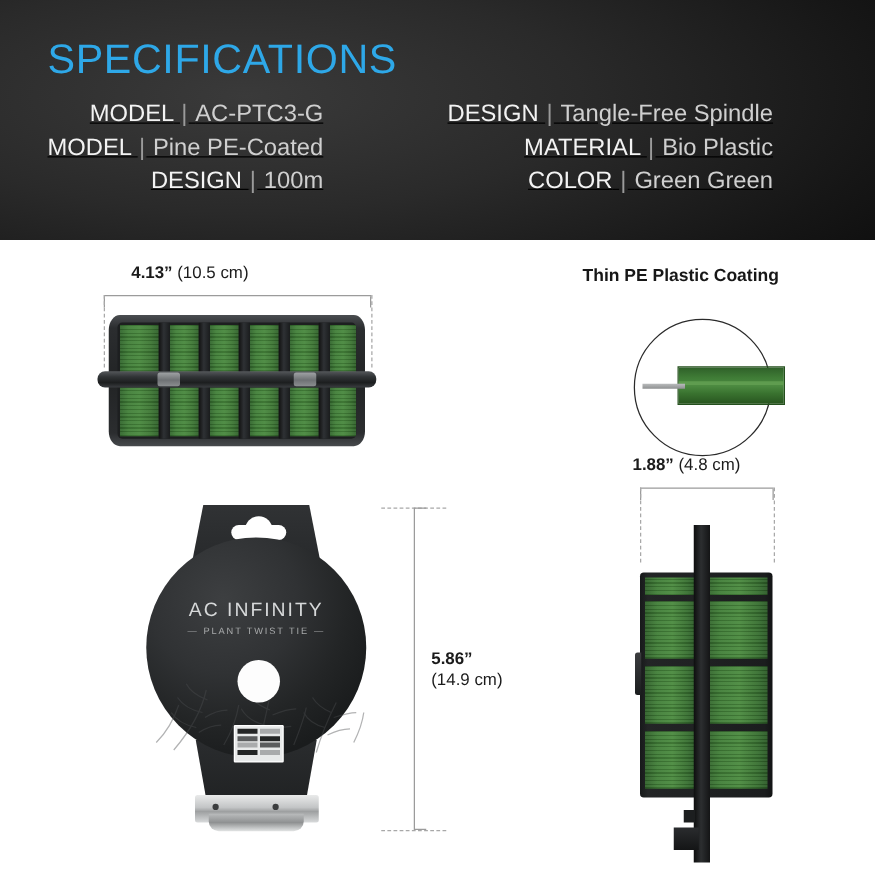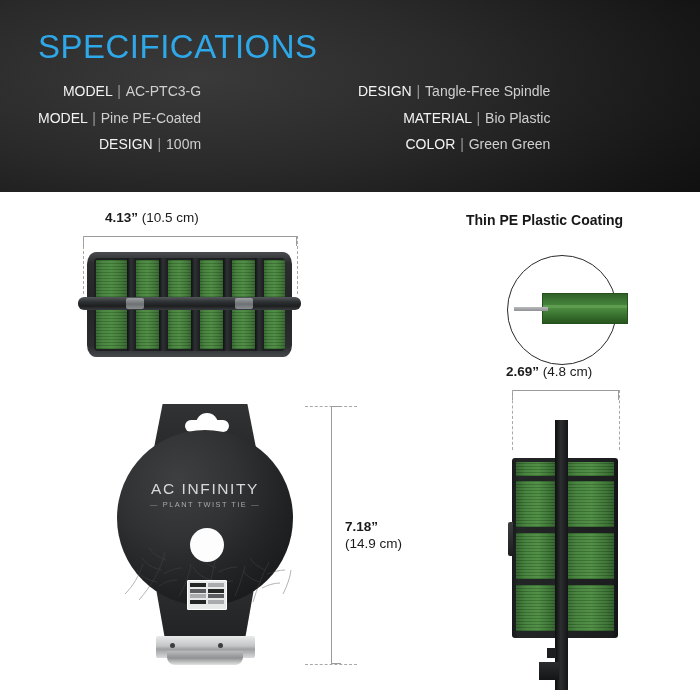--- a/index.html
+++ b/index.html
@@ -23,22 +23,23 @@
     position:absolute;left:38px;top:30px;
     font-size:33px;letter-spacing:.5px;
     color:#2ea8e8;
     font-weight:400;
     line-height:1;
   }
   .spec-col{position:absolute;top:79px;}
   #spec-col-left{left:38px;}
   #spec-col-right{left:358px;}
   .spec-row{
-    font-size:14px;line-height:25.5px;white-space:nowrap;
+    font-size:19px;line-height:25.5px;white-space:nowrap;
     margin-bottom:1px;
+    text-decoration:underline;
   }
   .spec-key{color:#f3f3f3;font-weight:400;}
   .spec-sep{color:#9a9a9a;font-weight:300;padding:0 1px;}
   .spec-val{color:#cfcfcf;font-weight:300;}
 
   
   #diagram-area{
     position:absolute;left:0;top:192px;width:700px;height:508px;background:#fff;margin-left:19px;
   }
 
@@ -360,34 +361,34 @@
       <span class="screw" style="left:14px;"></span>
       <span class="screw" style="left:62px;"></span>
     </div>
     <div class="cutter-lip"></div>
   </div>
 
   <div class="hdash" style="left:286px;top:214px;width:52px;"></div>
   <div class="hdash" style="left:286px;top:472px;width:52px;"></div>
   <div class="vbracket" style="left:312px;top:214px;height:258px;"></div>
   <div class="dim-label" style="left:326px;top:326px;line-height:17px;">
-    <b>7.18”</b><br>
+    <b>5.86”</b><br>
     <span class="cm">(14.9 cm)</span>
   </div>
 
   <div class="sec-title" style="left:447px;top:20px;">Thin PE Plastic Coating</div>
   <div id="pe-wrap">
     <div class="mag-circle"></div>
     <div class="wire-outer"></div>
     <div class="wire-shine"></div>
     <div class="wire-core"></div>
   </div>
 
   <div class="dim-label" style="left:487px;top:172px;">
-    <b>2.69”</b>
+    <b>1.88”</b>
     <span class="cm">(4.8 cm)</span>
   </div>
   <div class="hbracket" style="left:493px;top:198px;width:107px;"></div>
   <div class="vdash" style="left:493px;top:198px;height:60px;"></div>
   <div class="vdash" style="left:600px;top:198px;height:60px;"></div>
 
   <div id="side-wrap">
     <div class="side-body">
 
       <div class="side-cell" style="left:4px;top:4px;width:40px;height:14px;"></div>

